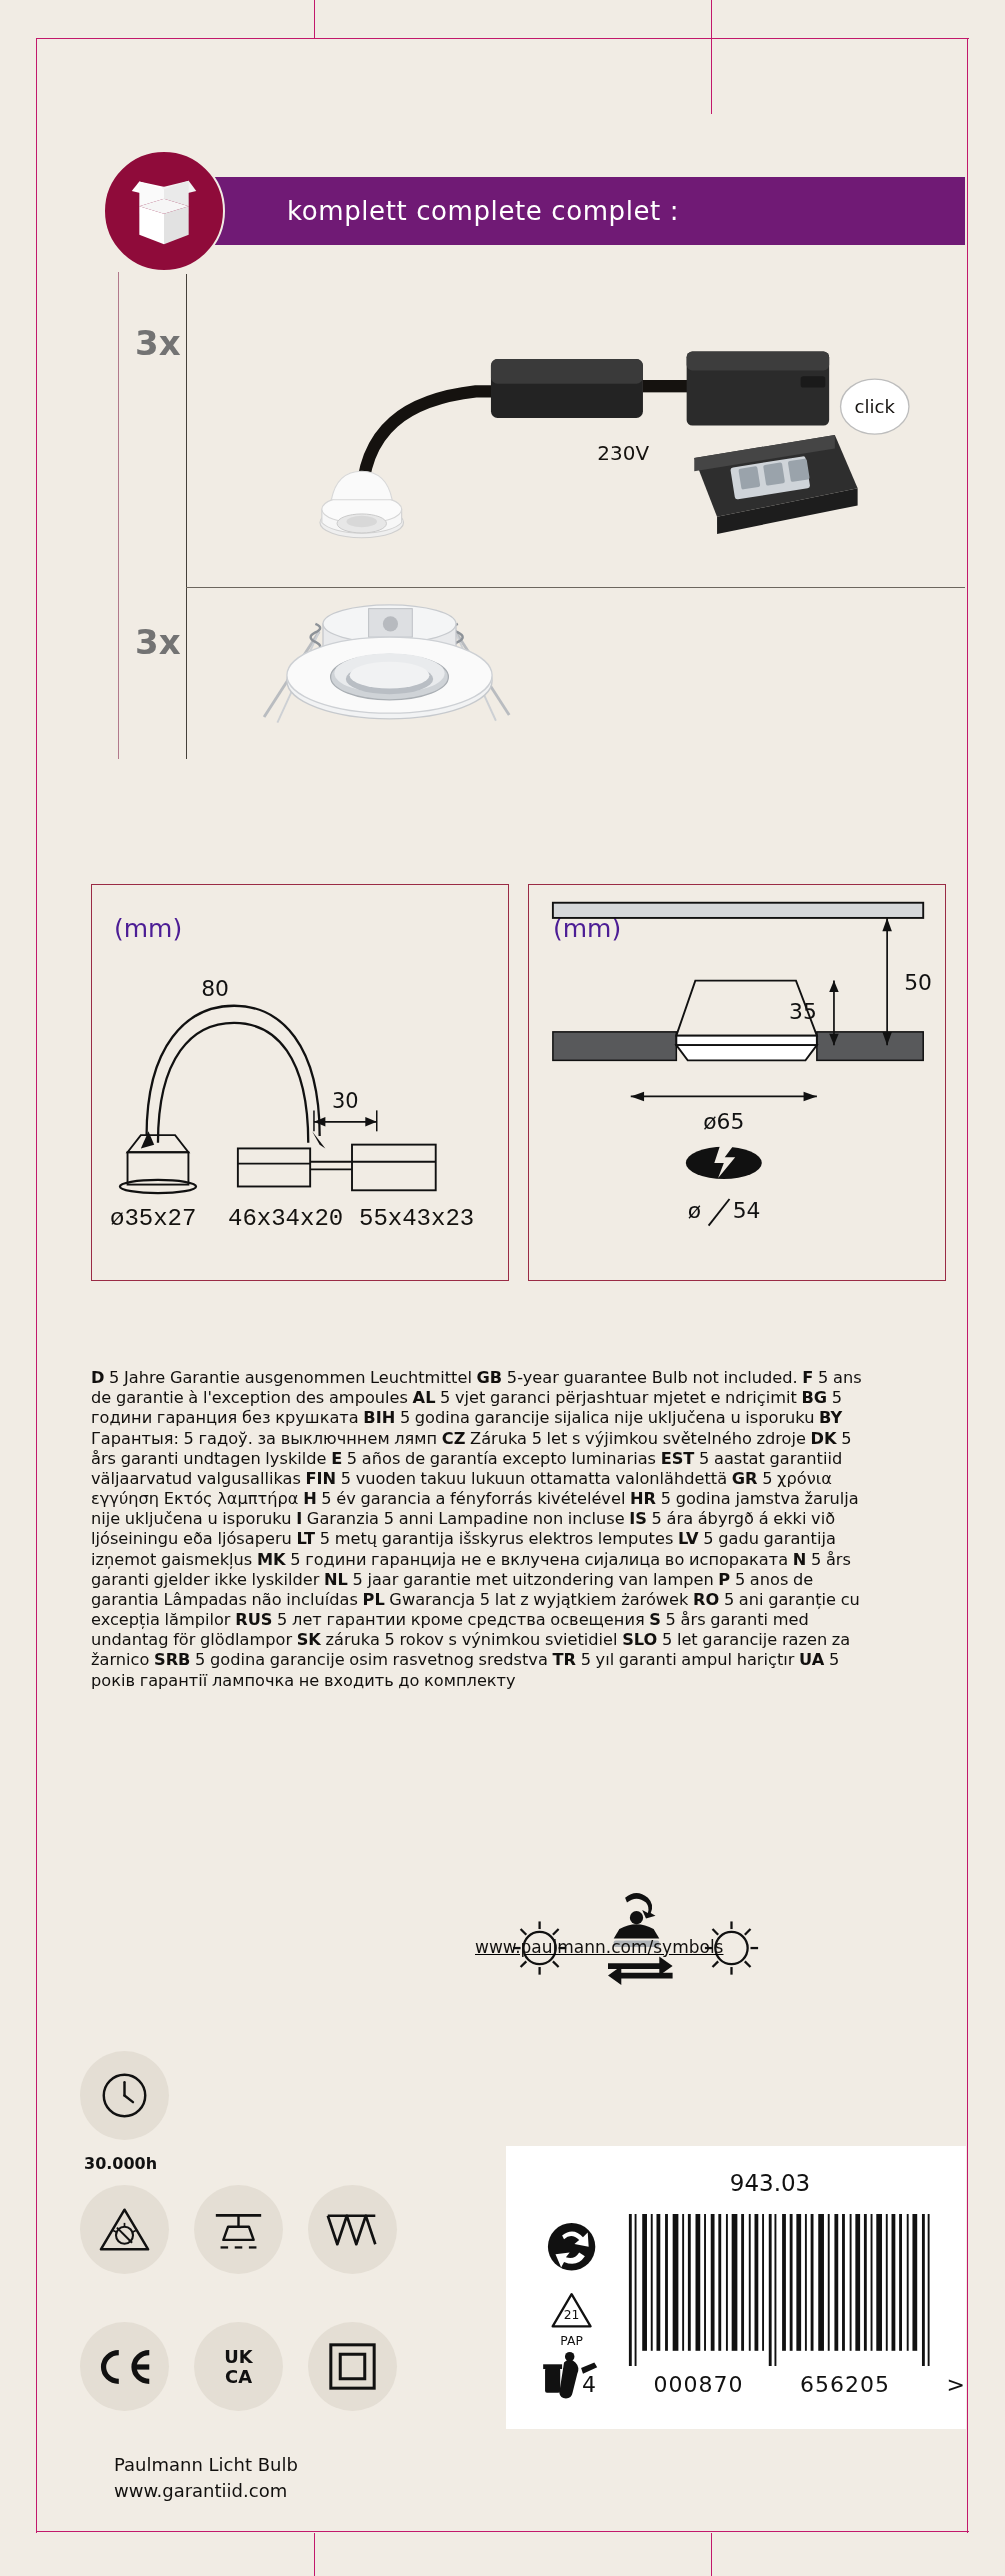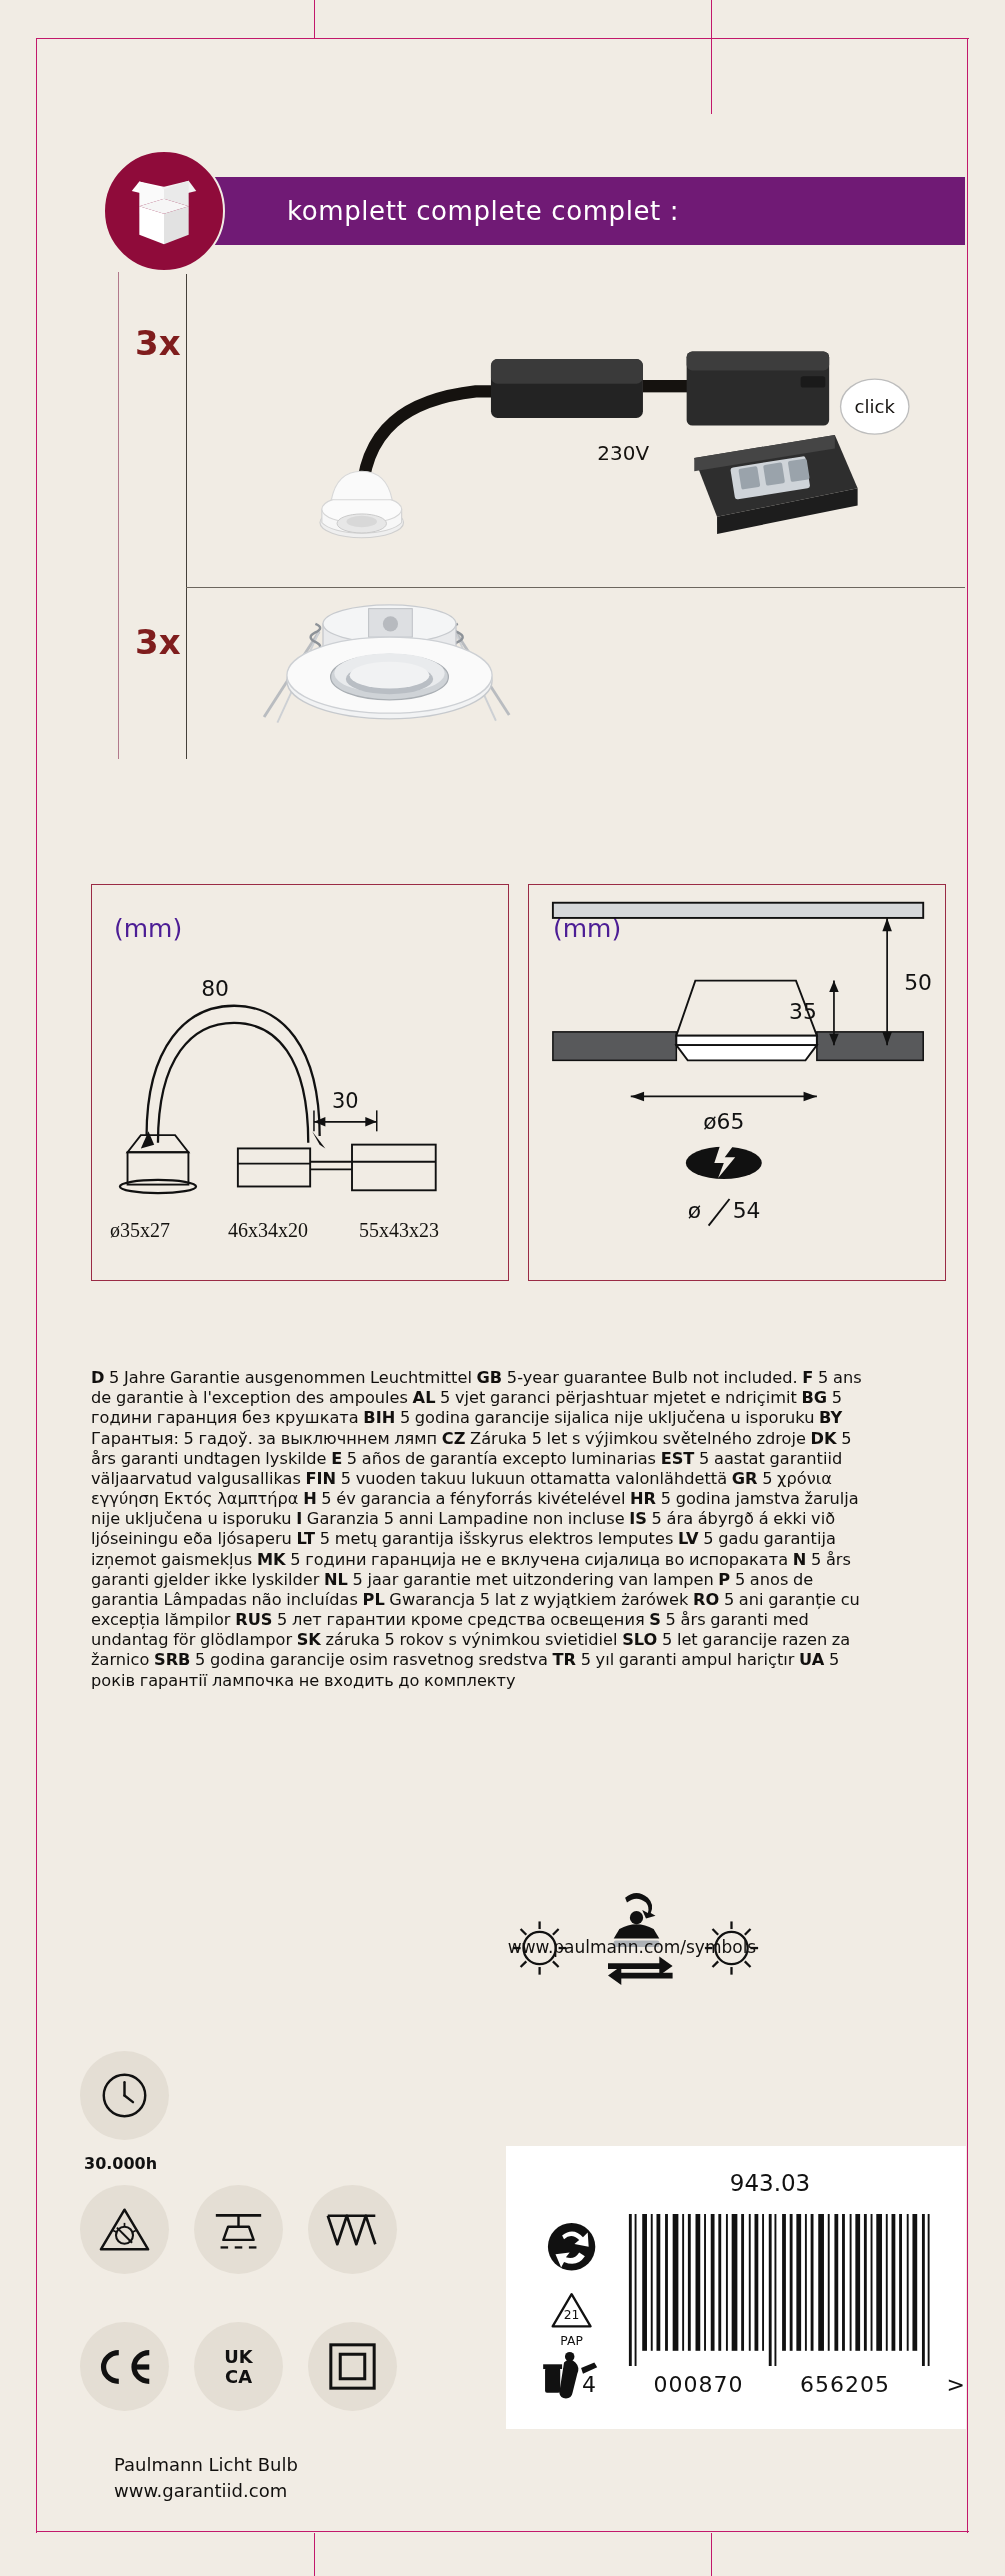--- a/index.html
+++ b/index.html
@@ -41,53 +41,52 @@
   }
   .banner span {
     color: #ffffff; font-size: 26px; letter-spacing: 0.6px;
     margin-left: 97px; font-family: "DejaVu Sans", "Liberation Sans", sans-serif;
   }
   .divider-v { position: absolute; left: 186px; top: 274px; width: 1px; height: 485px; background: #46403a; }
   .divider-h { position: absolute; left: 186px; top: 587px; width: 779px; height: 1px; background: #6c665e; }
   .accent-v  { position: absolute; left: 118px; top: 272px; width: 1.4px; height: 487px; background: #b2798c; }
 
   .qty {
-    position: absolute; color: #7f1d1d; font-size: 34px; font-weight: 700;
+    position: absolute; color: #737373; font-size: 34px; font-weight: 700;
     font-family: "DejaVu Sans", "Liberation Sans", sans-serif;
   }
   .qty-1 { left: 135px; top: 323px; }
   .qty-2 { left: 135px; top: 622px; }
 
   
   .dimbox {
     position: absolute; border: 1.3px solid #9a2b45; background: transparent;
   }
   .dimbox-left  { left: 91px;  top: 884px; width: 418px; height: 397px; }
   .dimbox-right { left: 528px; top: 884px; width: 418px; height: 397px; }
   .mm-label {
     position: absolute; font-size: 25px; color: #4c1d95;
     font-family: "DejaVu Sans", "Liberation Sans", sans-serif;
   }
   .dim-txt {
-    position: absolute; font-size: 20px; color: #14120f; white-space: nowrap;
-    font-family: Liberation Serif, serif;
-    margin-top: 14px;
+    position: absolute; font-size: 24px; color: #14120f; white-space: nowrap;
+    font-family: Liberation Mono, monospace;
   }
 
   
   .warranty {
     position: absolute; left: 91px; top: 1368px; width: 789px;
     font-size: 16.2px; line-height: 1.245; color: #12100e; text-align: left;
     font-family: "DejaVu Sans", "Liberation Sans", sans-serif;
     word-spacing: -0.5px;
   }
   .warranty b { font-weight: 700; }
 
   
-  .symbols-wrap { position: absolute; left: 475px; top: 1929px; width: 314px; text-align: center; }
+  .symbols-wrap { position: absolute; left: 475px; top: 1929px; width: 314px; text-align: left; text-decoration: underline; }
   .symbols-url {
     font-size: 17px; color: #12100e; margin-top: 7.6px;
     font-family: "DejaVu Sans", "Liberation Sans", sans-serif;
   }
 
   
   .circ {
     position: absolute; border-radius: 50%; background: #e4ded4;
     display: flex; align-items: center; justify-content: center; flex-direction: column;
   }

